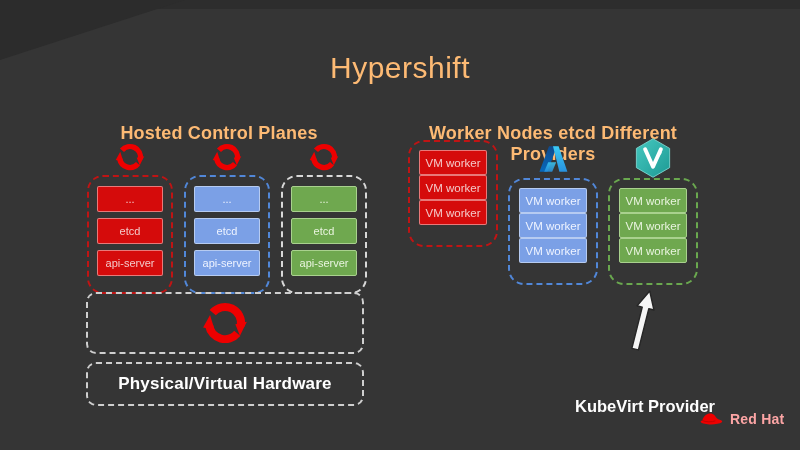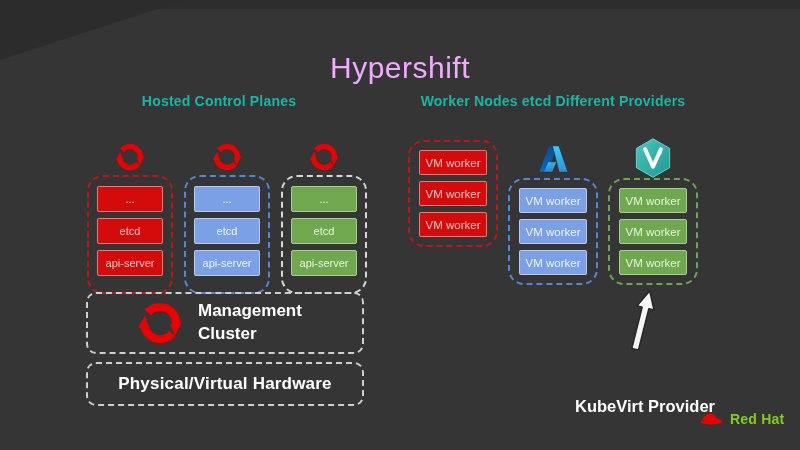--- a/index.html
+++ b/index.html
@@ -6,34 +6,34 @@
   body{
     width:800px;height:450px;position:relative;overflow:hidden;
     background:#353535;
     font-family:"Liberation Sans", sans-serif;
     -webkit-font-smoothing:antialiased;
   }
   .accent-strip{position:absolute;top:0;left:0;width:800px;height:9px;background:rgba(0,0,0,.14);}
   .accent-corner{position:absolute;top:0;left:0;width:185px;height:60px;background:#2c2c2c;
     clip-path:polygon(0 0,100% 0,0 100%);}
   .title{position:absolute;top:51px;left:0;width:800px;text-align:center;
-    color:#f0abfc;font-size:30px;font-weight:500;letter-spacing:.5px;}
-  .sec-head{position:absolute;top:93px;color:#14b8a6;font-size:14px;font-weight:bold;text-align:center;letter-spacing:.2px;}
+    color:#fdba74;font-size:30px;font-weight:500;letter-spacing:.5px;}
+  .sec-head{position:absolute;top:123px;color:#fdba74;font-size:18px;font-weight:bold;text-align:center;letter-spacing:.2px;}
   .sec-head.left{left:79px;width:280px;}
   .sec-head.right{left:407px;width:292px;}
 
   
   .col{position:absolute;width:86px;}
   .hcol{top:142px;}
   .wcol{top:140px;width:90px;}
   .logo-slot{height:33px;display:flex;align-items:flex-start;justify-content:center;}
   .icon-slot{height:38px;display:flex;align-items:center;justify-content:center;}
   .dash{border:2px dashed #888;border-radius:16px;display:flex;flex-direction:column;align-items:center;}
   .hcol .dash{height:106px;padding-top:9px;gap:6px;}
-  .wcol .dash{height:95px;padding-top:8px;gap:6px;}
+  .wcol .dash{height:95px;padding-top:8px;}
   .cbox{width:66px;height:26px;line-height:25px;text-align:center;font-size:11px;
     border:1px solid rgba(255,255,255,.45);box-sizing:border-box;border-radius:2px;
     white-space:nowrap;}
   .wcol .cbox{width:68px;height:25px;line-height:24px;font-size:11.5px;}
 
   .col-red  .dash{border-color:#c01414;}
   .col-red  .cbox{background:#d50b0b;color:#f3c9c9;}
   .col-blue .dash{border-color:#5187d8;}
   .col-blue .cbox{background:#7ba0e6;color:#eef3ff;}
   .col-wgreen .dash{border-color:#d8d8d8;}
@@ -46,21 +46,21 @@
   .frame.mgmt{top:292px;height:62px;gap:15px;}
   .frame.hw{top:362px;height:44px;}
   .mgmt-label{font-size:17px;font-weight:bold;width:115px;line-height:1.35;}
   .hw-label{font-size:17px;font-weight:bold;letter-spacing:.2px;}
 
   .annotation{position:absolute;top:360px;left:545px;width:200px;text-align:center;
     color:#fdfdfd;font-size:16.5px;font-weight:bold;margin-top:37px;}
   .arrow-svg{position:absolute;left:620px;top:289px;}
 
   .brand{position:absolute;left:698px;top:410px;display:flex;align-items:center;gap:6px;}
-  .brand-label{color:#84cc16;font-size:14px;font-weight:bold;letter-spacing:.2px;}
+  .brand-label{color:#fca5a5;font-size:14px;font-weight:bold;letter-spacing:.2px;}
 </style>
 </head>
 <body>
 
 <div class="accent-strip"></div>
 <div class="accent-corner"></div>
 
 <div class="title">Hypershift</div>
 <div class="sec-head left">Hosted Control Planes</div>
 <div class="sec-head right">Worker Nodes etcd Different Providers</div>
@@ -164,21 +164,20 @@
     <div class="cbox">VM worker</div>
   </div>
 </div>
 
 <div class="frame mgmt">
   <span style="display:flex">
     <svg width="46" height="46" viewBox="0 0 40 40">
         <use href="#os-logo"></use>
       </svg>
   </span>
-  <span class="mgmt-label">Management Cluster</span>
 </div>
 
 <div class="frame hw">
   <span class="hw-label">Physical/Virtual Hardware</span>
 </div>
 
 <svg class="arrow-svg" width="40" height="64" viewBox="0 0 40 66">
   <polygon points="30,2 34.4,21.7 29.1,20.3 18.4,62.8 11.6,61.2 22.3,18.7 17,17.3" fill="#f5f5f5" stroke="#262626" stroke-width="1.5" stroke-linejoin="round"></polygon>
 </svg>
 <div class="annotation">KubeVirt Provider</div>

